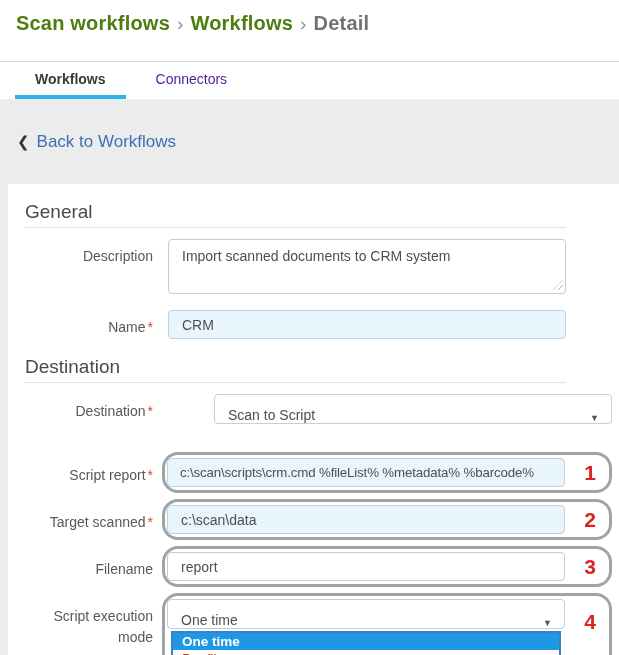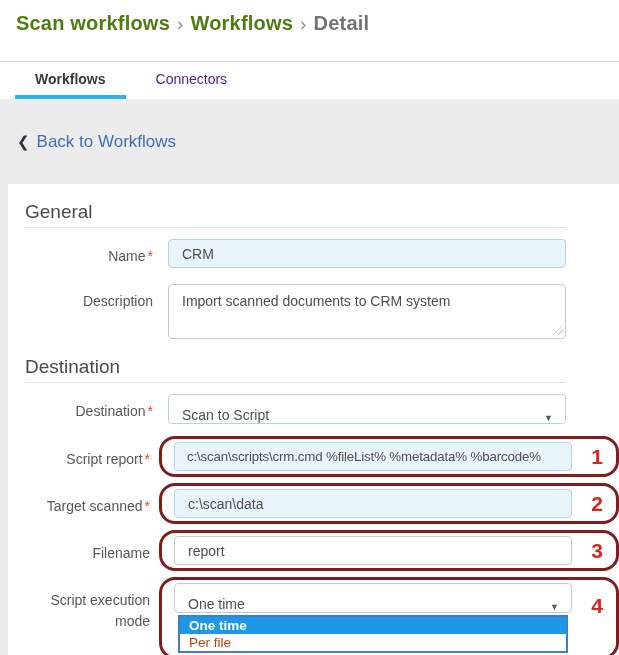--- a/index.html
+++ b/index.html
@@ -29,21 +29,21 @@
   .back-chevron { color:#2a3442; margin-right:7px; font-size:15px; }
 
   
   .card { background:#fff; margin:33px 0 0 8px; height:500px;
           padding:16px 0 0 17px; }
   .section-title { font-size:19px; font-weight:400; color:#4a4a4a;
                    line-height:24px; margin-bottom:3px; }
   .hr { border:none; border-top:1px solid #e3e3e3; width:541px; margin:0 0 11px 0; }
 
   .row { display:flex; margin-bottom:16px; }
-  .row-tight { margin-bottom:12px; }
+  .row-tight { margin-bottom:28px;gap:46px; }
   .row-ann { margin-bottom:6px; }
   .lbl { width:128px; margin-right:15px; text-align:right; font-size:14px;
          color:#585858; padding-top:7px; line-height:1.5; }
   .row-ann .lbl { padding-top:13px; }
   .req { color:#e8442c; margin-left:2px; }
   .fld { position:relative; }
 
   .box { width:398px; height:29px; border:1px solid #c9c9c9; border-radius:4px;
          font-size:14px; padding:0 13px; color:#4f4f4f; background:#fff;
          font-family:inherit; outline:none; display:block; box-sizing:border-box; }
@@ -55,22 +55,22 @@
           background:repeating-linear-gradient(-45deg, transparent 0 3px, #b0b0b0 3px 4px);
           clip-path:polygon(100% 0, 100% 100%, 0 100%); }
 
   .select { width:398px; height:30px; border:1px solid #b9d3e6; border-radius:4px;
             display:flex; align-items:flex-end; padding:0 13px; font-size:14px;
             color:#4f4f4f; position:relative; background:#fff; cursor:pointer;
             box-sizing:border-box; }
   .select .arrow { position:absolute; right:12px; font-size:9px; color:#555; }
 
   
-  .ann { margin-left:-6px; border:3px solid #7f1d1d; border-radius:16px;
-         padding:3px 44px 3px 12px; width:398px; position:relative; }
+  .ann { margin-left:-6px; border:3px solid #a3a3a3; border-radius:16px;
+         padding:3px 44px 3px 2px; width:398px; position:relative; }
   .marker { position:absolute; right:13px; top:50%; transform:translateY(-50%);
             color:#da2420; font-size:21px; font-weight:bold; }
   .marker-top { top:14px; transform:none; }
 
   
   .listbox { width:390px; margin:2px 0 0 4px; border:2px solid #3e80c8;
              background:#fff; box-sizing:border-box; }
   .opt { height:17px; line-height:17px; font-size:13.5px; padding-left:9px;
          color:#c2410c; cursor:pointer; }
   .opt.sel { background:#1e97e4; color:#fff; font-weight:bold; }
@@ -93,31 +93,31 @@
   <div class="back-row">
     <a class="back-link"><span class="back-chevron">❮</span><span>Back to Workflows</span></a>
   </div>
 
   <div class="card">
 
     <div class="section-title">General</div>
     <hr class="hr">
 
     <div class="row">
-      <div class="lbl"><span>Name</span><span class="req">*</span></div>
+      <div class="lbl"><span>Description</span></div>
       <div class="fld">
-        <input class="box tint" value="CRM" style="">
+        <textarea class="box" style="">Import scanned documents to CRM system</textarea>
+        <span class="grip"></span>
       </div>
     </div>
 
     <div class="row">
-      <div class="lbl"><span>Description</span></div>
+      <div class="lbl"><span>Name</span><span class="req">*</span></div>
       <div class="fld">
-        <textarea class="box" style="">Import scanned documents to CRM system</textarea>
-        <span class="grip"></span>
+        <input class="box tint" value="CRM" style="">
       </div>
     </div>
 
     <div class="section-title">Destination</div>
     <hr class="hr">
 
     <div class="row row-tight">
       <div class="lbl"><span>Destination</span><span class="req">*</span></div>
       <div class="fld">
         <div class="select tint">

